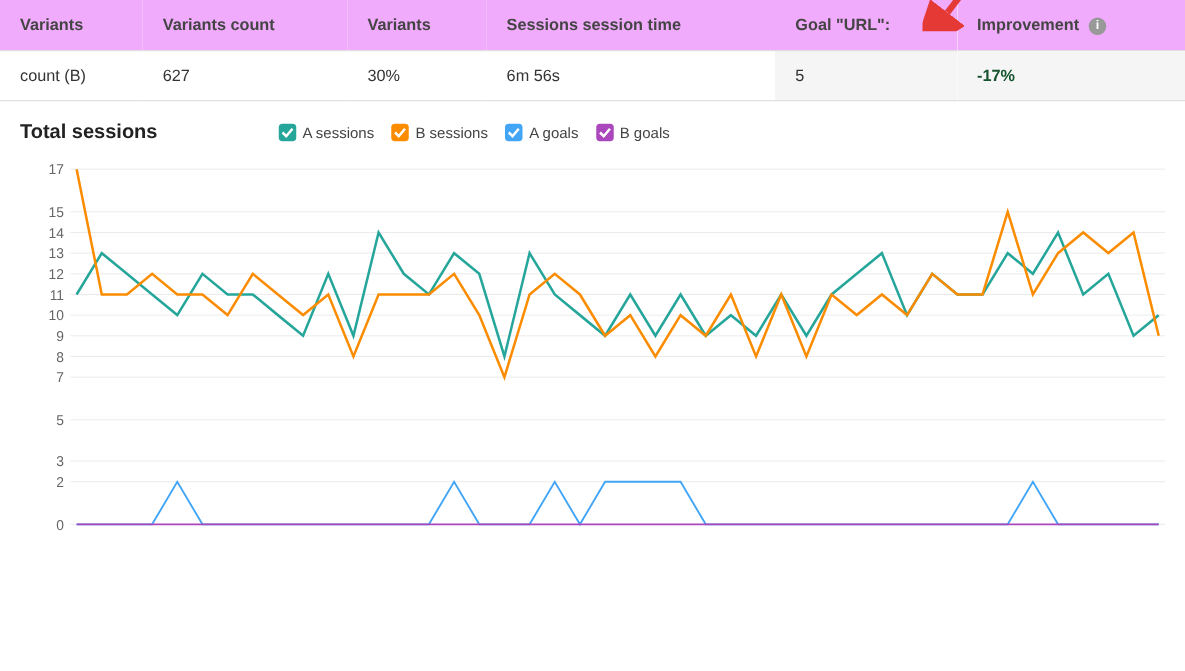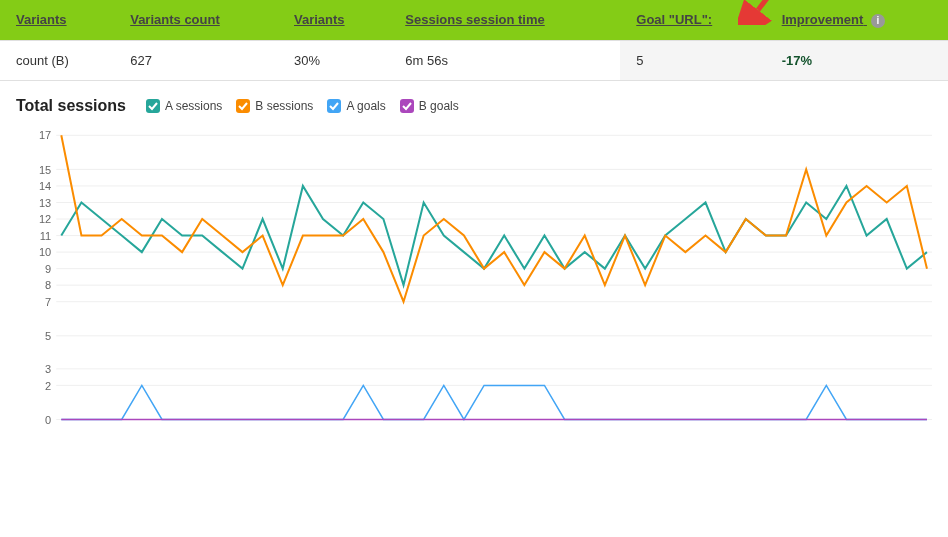--- a/index.html
+++ b/index.html
@@ -18,25 +18,24 @@
       width: 100%;
       border-collapse: collapse;
     }
     .table-section th, .table-section td {
       padding: 12px 16px;
       text-align: left;
       border-bottom: 1px solid #e0e0e0;
       vertical-align: middle;
     }
     .table-section th {
-      background: #84cc16;
+      background: #f0abfc;
       font-weight: 600;
       font-size: 13px;
       color: #444;
-      text-decoration: underline;
     }
     .table-section td {
       font-size: 13px;
       color: #333;
     }
     .goal-col {
       background: #f5f5f5;
     }
     .improvement-col {
       background: #f5f5f5;
@@ -66,31 +65,32 @@
 
     
     .chart-section {
       padding: 16px 16px 0 16px;
       position: relative;
     }
     .chart-header {
       display: flex;
       align-items: center;
       margin-bottom: 10px;
-      gap: 20px;
+      gap: 37px;
     }
     .chart-title {
       font-size: 16px;
       font-weight: 700;
       color: #222;
     }
     .legend {
       display: flex;
       align-items: center;
       gap: 14px;
+      margin-left: 60px;
     }
     .legend-item {
       display: flex;
       align-items: center;
       gap: 5px;
       font-size: 12px;
       color: #444;
     }
     .legend-checkbox {
       width: 14px;

